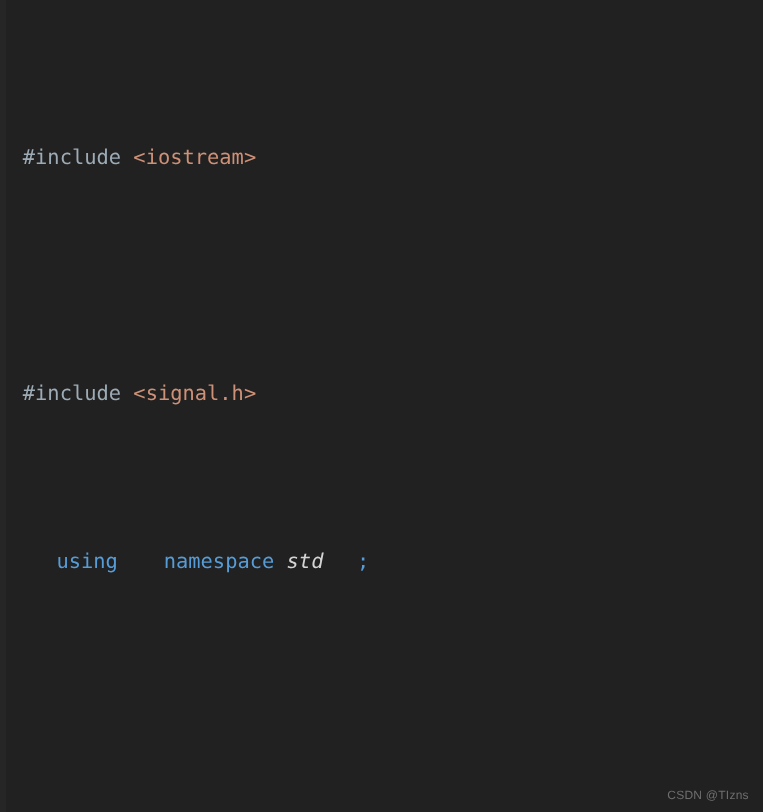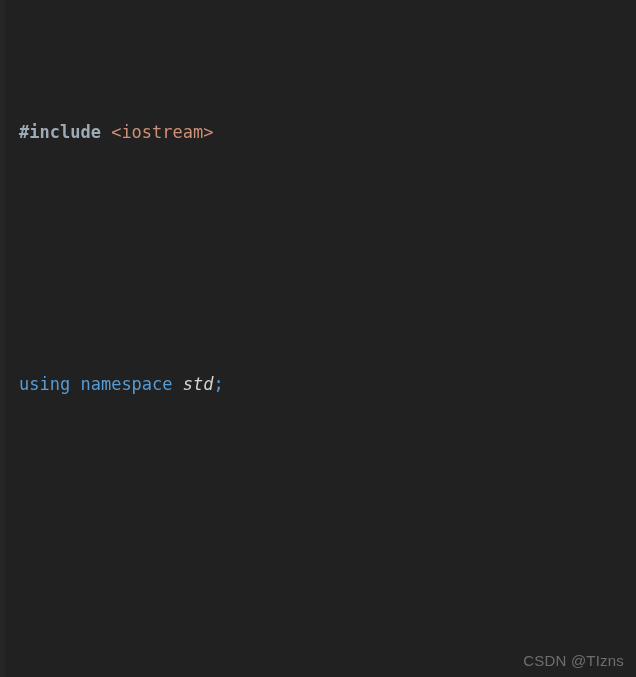--- a/index.html
+++ b/index.html
@@ -39,49 +39,50 @@
     letter-spacing: 0px;
   }
   .line {
     height: 28px;
     position: relative;
     padding-left: 19px;
     white-space: pre;
   }
 
   
-  .pp       { color: #9cabb5; font-weight: bold; }          
+  .pp       { color: #9cabb5; }          
   .hdr      { color: #ce9178; margin-top: 16px; }          
-  .kw       { color: #569cd6; }          
+  .kw       { color: #569cd6; margin-left: 28px; }          
   .plain    { color: #d4d4d4; font-style: italic; }
 
   #watermark {
     position: absolute;
     right: 12px;
     bottom: 8px;
     color: #6e6e6e;
     font-family: "Liberation Sans", sans-serif;
-    font-size: 15px;
+    font-size: 10px;
     letter-spacing: 0.2px;
   }
 </style>
 </head>
 <body>
 
 <div id="editor">
   <div id="left-edge"></div>
 
   <div id="code">
 
     
     <div class="line"><span class="pp">#include</span><span class="plain"> </span><span class="hdr">&lt;iostream&gt;</span></div>
 
     
 
     
+    <div class="line"><span class="pp">#include</span><span class="plain"> </span><span class="hdr">&lt;signal.h&gt;</span></div>
 
     
     <div class="line"><span class="kw">using</span><span> </span><span class="kw">namespace</span><span> </span><span class="plain">std</span><span class="kw">;</span></div>
 
     
     
 
     
     
 

